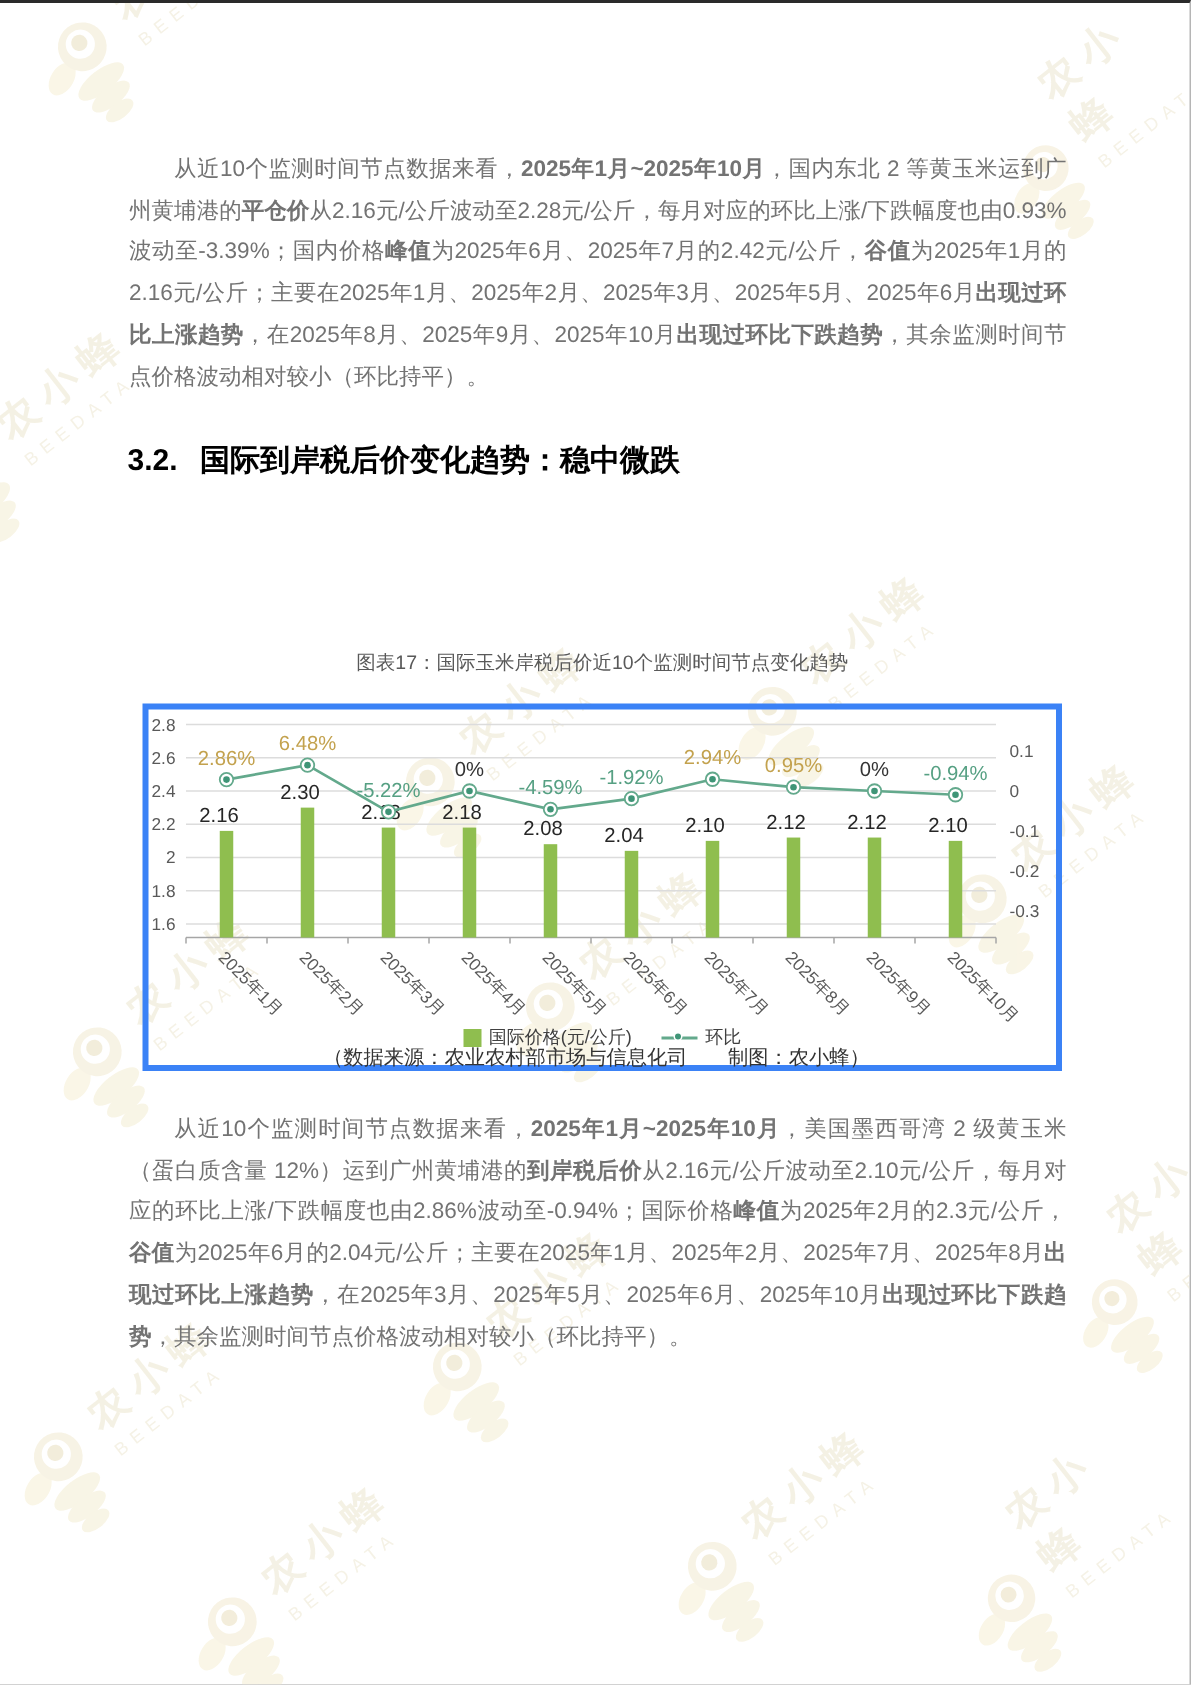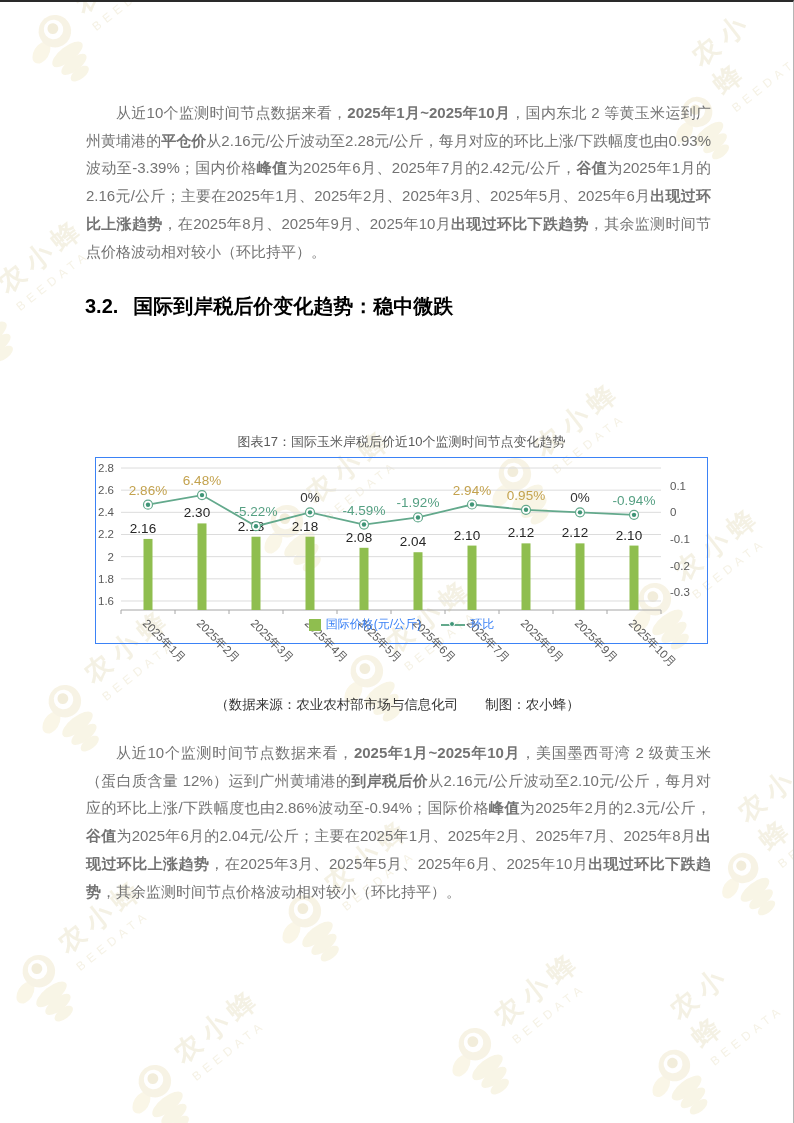--- a/index.html
+++ b/index.html
@@ -27,28 +27,28 @@
   .section-heading {
     position:absolute; left:85px; width:625px;
     font-size:20px; font-weight:bold; color:#000;
   }
   .section-heading .h-num { margin-right:15px; }
   .chart-title {
     position:absolute; left:95px; width:613px; text-align:center;
     font-size:13px; color:#595959;
   }
   .figure {
-    position:absolute; left:95px; top:455px; width:613px; height:187px;
-    border:1px solid #3b82f6; background:transparent;
+    position:absolute; left:95px; top:467px; width:613px; height:245px;
+    border:4px solid #3b82f6; background:transparent;
   }
   .figure svg { display:block; }
   .legend {
     position:absolute; left:0; right:0; bottom:10px;
     display:flex; justify-content:center; align-items:center; gap:20px;
-    font-size:12px; color:#3b82f6;
+    font-size:12px; color:#404040;
   }
   .legend-item { display:flex; align-items:center; gap:5px; }
   .legend-swatch { width:12px; height:12px; background:#8fbe4f; display:inline-block; }
   .legend-line { position:relative; width:24px; height:8px; display:inline-block; }
   .legend-line .ll { position:absolute; left:0; right:0; top:3px; height:2px; background:#63a98c; }
   .legend-line .ld { position:absolute; left:8px; top:0; width:6px; height:6px;
     border-radius:50%; background:#3f9577; border:1px solid #ffffff; }
   .caption {
     position:absolute; left:85px; width:625px; text-align:center;
     font-size:13.5px; color:#333;

